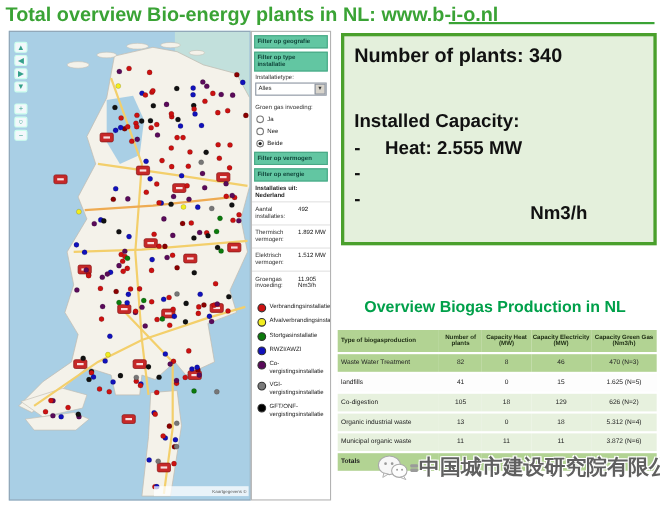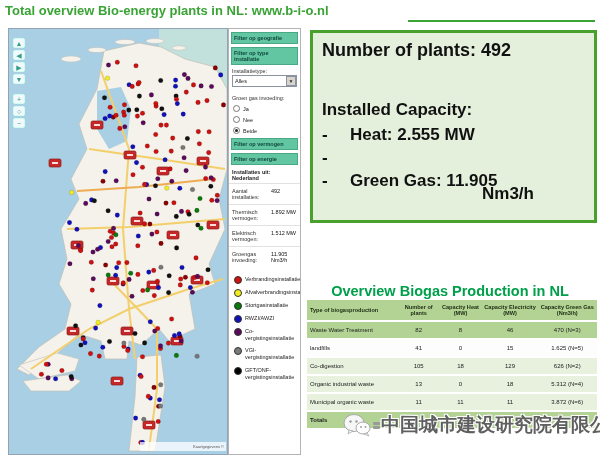--- a/index.html
+++ b/index.html
@@ -1,21 +1,21 @@
 <!DOCTYPE html>
 <html><head>
 <meta charset="utf-8">
 <style>
   html,body{margin:0;padding:0;}
   body{width:600px;height:465px;position:relative;background:#fff;overflow:hidden;
        font-family:"Liberation Sans",sans-serif;}
   .abs{position:absolute;}
 
   
-  #page-title{left:5px;top:3px;font-size:13px;font-weight:bold;color:#3aa335;white-space:nowrap;}
+  #page-title{left:5px;top:3px;font-size:18px;font-weight:bold;color:#3aa335;white-space:nowrap;}
   #title-underline{left:408px;top:20px;width:187px;height:2px;background:#3aa335;}
 
   
   #map-frame{left:8px;top:28px;width:220px;height:427px;border:1px solid #90a4b4;
              box-sizing:border-box;background:#a9cfe5;overflow:hidden;}
   #map-frame svg{display:block;}
   #map-controls{left:13px;top:38px;width:13px;z-index:3;}
   .mc-btn{width:12px;height:10px;background:rgba(255,255,255,.85);border:1px solid #cfe;
           color:#35a08a;font-size:7px;line-height:10px;text-align:center;margin-bottom:2px;
           border-radius:2px;box-sizing:border-box;}
@@ -54,21 +54,21 @@
   #summary-box{left:310px;top:30px;width:287px;height:193px;background:#e4f0dc;
                border:3px solid #4aa02c;box-sizing:border-box;color:#111;}
   #sb-line1{left:322px;top:40px;font-size:18px;font-weight:bold;color:#111;}
   #sb-cap{left:322px;top:100px;font-size:17px;font-weight:bold;color:#111;}
   .sb-bullet{left:322px;font-size:17px;font-weight:bold;color:#111;display:flex;}
   .sb-dash{width:28px;flex:0 0 auto;}
   #sb-unit{left:482px;top:184px;font-size:17px;font-weight:bold;color:#111;}
 
   
   #table-title{left:303px;top:272px;width:294px;text-align:center;font-size:14.5px;
-               font-weight:bold;color:#00a04a;margin-top:11px;}
+               font-weight:bold;color:#00a04a;}
   #biogas-table{left:307px;top:298px;width:290px;border-collapse:separate;border-spacing:0 2px;}
   #biogas-table th{background:#b2d393;font-size:5.6px;font-weight:bold;color:#1c2b12;
                    padding:4px 1px;text-align:center;}
   #biogas-table th.c-type{text-align:left;padding-left:3px;width:88px;}
   #biogas-table td{font-size:6px;color:#222;padding:5px 1px;text-align:center;}
   #biogas-table td.c-type{text-align:left;padding-left:3px;}
   tr.r-med td{background:#b2d393;}
   tr.r-white td{background:#fdfdfd;}
   tr.r-pale td{background:#e7f1de;}
   tr.r-totals td{background:#b2d393;font-weight:bold;}
@@ -465,32 +465,31 @@
         <span class="lg-lbl">VGI-vergistingsinstallatie</span>
       </div>
       <div class="lg-item">
         <span class="lg-dot" style="background: rgb(0, 0, 0);"></span>
         <span class="lg-lbl">GFT/ONF-vergistingsinstallatie</span>
       </div>
     </div>
 </div>
 
 <div class="abs" id="summary-box"></div>
-<div class="abs" id="sb-line1">Number of plants: 492</div>
+<div class="abs" id="sb-line1">Number of plants: 340</div>
 <div class="abs" id="sb-cap">Installed Capacity:</div>
 <div class="abs sb-bullet" style="top:125px;">
   <span class="sb-dash">-</span>
   <span>Heat: 2.555 MW</span>
 </div>
 <div class="abs sb-bullet" style="top:148px;">
   <span class="sb-dash">-</span>
 </div>
 <div class="abs sb-bullet" style="top:171px;">
   <span class="sb-dash">-</span>
-  <span>Green Gas: 11.905</span>
 </div>
 <div class="abs" id="sb-unit">Nm3/h</div>
 
 <div class="abs" id="table-title">Overview Biogas Production in NL</div>
 <table class="abs" id="biogas-table">
   <thead>
       <tr id="bt-head">
         <th class="c-type">Type of biogasproduction</th>
         <th>Number of plants</th>
         <th>Capacity Heat (MW)</th>

